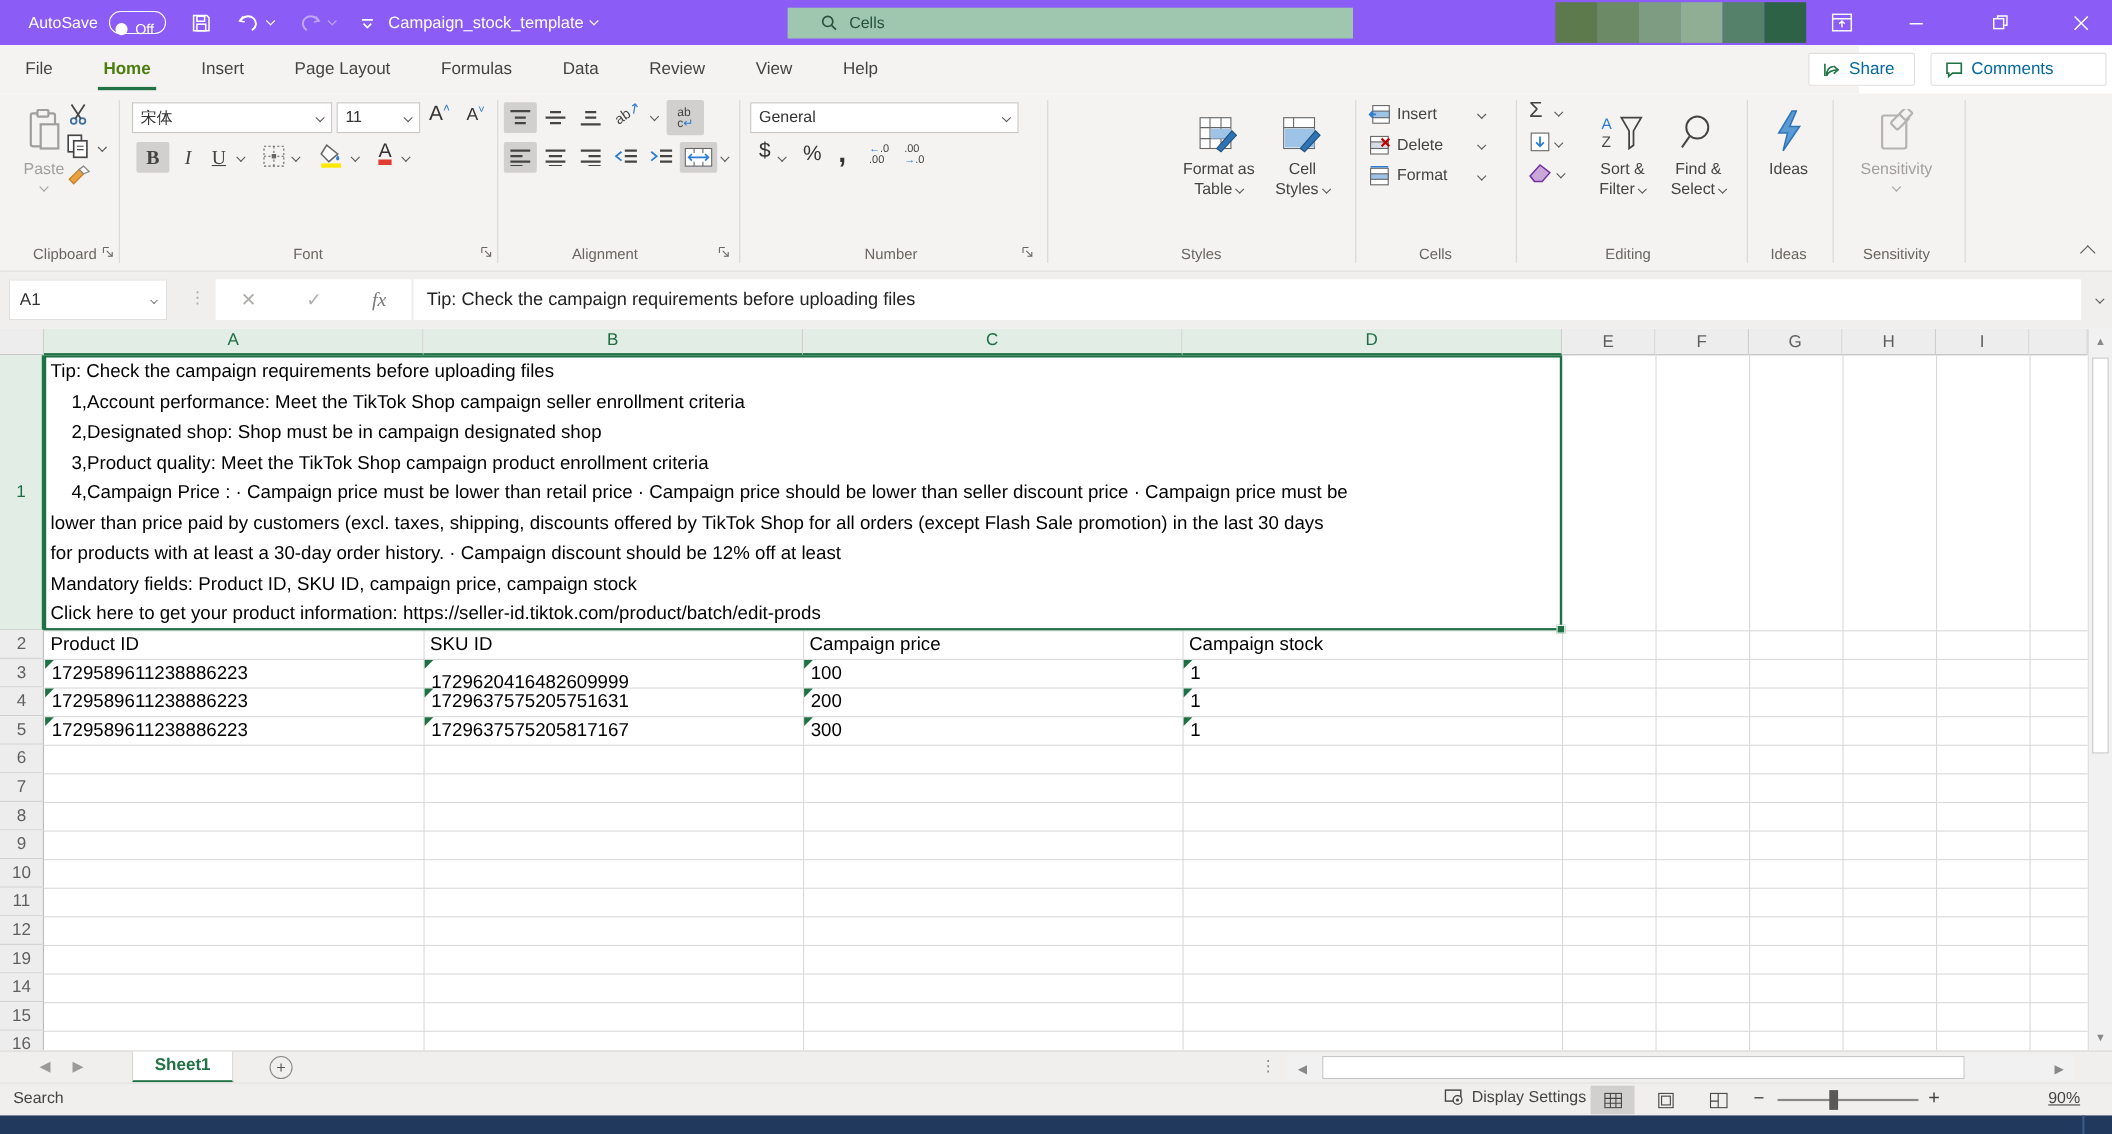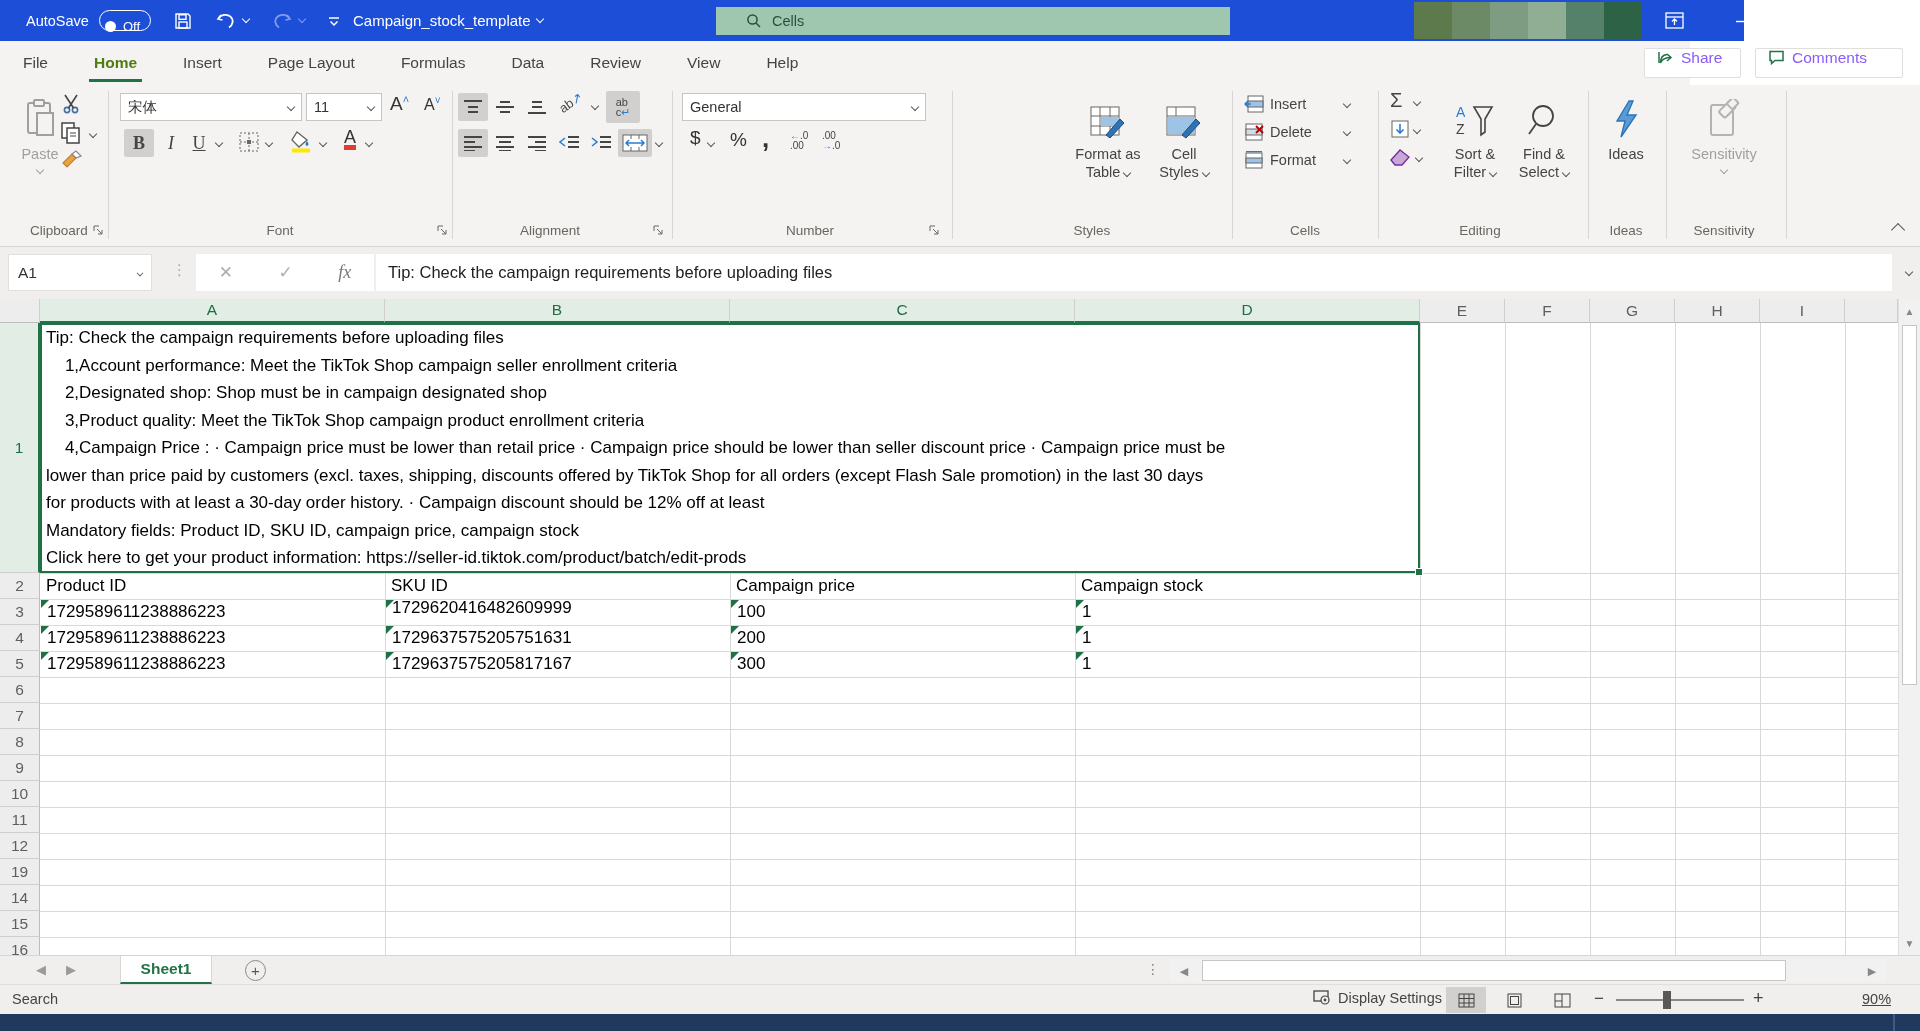--- a/index.html
+++ b/index.html
@@ -1,39 +1,39 @@
 <!DOCTYPE html>
 <html><head>
 <meta charset="utf-8">
 <style>
   * { box-sizing: border-box; margin: 0; padding: 0; }
   html,body { width:1920px; height:1031px; overflow:hidden; }
   body { font-family:"Liberation Sans","DejaVu Sans",sans-serif; background:#fff; position:relative; }
   .abs { position:absolute; }
 
   
-  #titlebar { position:absolute; left:0; top:0; width:1744px; height:41px; background:#1d4ed8; display:flex; align-items:center; color:#fff; }
+  #titlebar { position:absolute; left:0; top:0; width:1920px; height:41px; background:#8b5cf6; display:flex; align-items:center; color:#fff; }
   #autosave { margin-left:26px; font-size:14.5px; }
   #autosave-toggle { margin-left:10px; border:1.5px solid #fff; border-radius:11px; height:21px; padding:11px 10px 0 5px; display:flex; align-items:center; gap:7px; font-size:13px; cursor:default; }
   #autosave-toggle .dot { width:11px; height:11px; background:#fff; border-radius:50%; }
   .qa-icon { margin-left:22px; display:flex; align-items:center; }
   .qa-dim { opacity:.45; }
   .tchv { display:inline-block; width:6px; height:6px; border-right:1.3px solid #fff; border-bottom:1.3px solid #fff; transform:rotate(45deg); margin-left:6px; margin-top:-3px; }
   #doc-title { position:absolute; left:353px; top:0; height:41px; display:flex; align-items:center; font-size:15px; color:#fff; }
   #search-box { position:absolute; left:716px; top:7px; width:514px; height:28px; background:#9FC6AF; display:flex; align-items:center; color:#25503C; font-size:14.5px; }
   #avatar-mosaic { position:absolute; left:1414px; top:2px; height:37px; display:flex; }
   #avatar-mosaic div { width:38px; height:37px; }
   .winbtn { position:absolute; top:0; width:52px; height:41px; display:flex; align-items:center; justify-content:center; }
 
   
   #tabrow { position:absolute; left:0; top:41px; width:1690px; height:44px; background:#F5F3F2; display:flex; align-items:center; }
   .rtab { padding:0 23px; font-size:15.5px; color:#444; height:44px; display:flex; align-items:center; position:relative; }
   .rtab.active { font-weight:bold; color:#4d7c0f; }
   .rtab.active::after { content:""; position:absolute; left:18px; right:18px; bottom:3px; height:3px; background:#217346; }
-  .corner-btn { position:absolute; top:48px; height:30px; border:1px solid #E1DFDD; background:#fff; display:flex; align-items:flex-start; gap:7px; padding:0 12px; color:#8b5cf6; font-size:15.5px; border-radius:2px; }
+  .corner-btn { position:absolute; top:48px; height:30px; border:1px solid #E1DFDD; background:#fff; display:flex; align-items:center; gap:7px; padding:0 12px; color:#0369a1; font-size:15.5px; border-radius:2px; }
 
   
   #ribbon { position:absolute; left:0; top:85px; width:1920px; height:162px; background:#F5F3F2; border-bottom:1px solid #D8D6D4; font-size:14.5px; color:#444; }
   .rsep { position:absolute; top:6px; width:1px; height:148px; background:#D8D6D4; }
   .grouplabel { position:absolute; top:138px; font-size:13.5px; color:#68665F; text-align:center; }
   .launcher { position:absolute; top:138px; width:14px; height:14px; }
   .chv { display:inline-block; width:6px; height:6px; border-right:1.4px solid #5A5856; border-bottom:1.4px solid #5A5856; transform:rotate(45deg); vertical-align:middle; }
   .chv.dim { border-color:#A19F9D; }
   .btn2 { position:absolute; width:30px; height:28px; display:flex; align-items:center; justify-content:center; border-radius:2px; }
   .active-ctl { background:#D2D0CE; }
@@ -182,21 +182,21 @@
   <span class="rtab">Help</span>
 </div>
 <div class="corner-btn" style="left:1644px; width:97px;">
   <svg width="17" height="17" viewBox="0 0 17 17">
       <path d="M10 5 L14 8.5 L10 12" fill="none" stroke="#217346" stroke-width="1.5"></path>
       <path d="M14 8.5 C8 8.5 5 10 3.5 14 C3.5 9 6 5.8 10 5.5" fill="none" stroke="#217346" stroke-width="1.5"></path>
       <path d="M2 3 v11" stroke="#217346" stroke-width="1.5"></path>
     </svg>
   <span>Share</span>
 </div>
-<div class="corner-btn" style="left:1755px; width:148px;">
+<div class="corner-btn" style="left:1755px; width:160px;">
   <svg width="17" height="17" viewBox="0 0 17 17">
       <path d="M2 2.5 h13 v9 h-8 l-3.5 3 v-3 H2 z" fill="none" stroke="#217346" stroke-width="1.5"></path>
     </svg>
   <span>Comments</span>
 </div>
 
 <div id="ribbon">
 
   <div class="bigbtn grayed" style="left:14px; width:52px;">
     <span class="icon">
@@ -589,21 +589,21 @@
       <div class="gline" style="left: 1760px; top: 24px; width: 1px; height: 632px;"></div>
       <div class="gline" style="left: 1845px; top: 24px; width: 1px; height: 632px;"></div>
     </div>
   <div id="cellslayer">
       <div class="gcell" style="left: 46px; top: 274px; width: 337px; height: 26px;">Product ID</div>
       <div class="gcell" style="left: 391px; top: 274px; width: 337px; height: 26px;">SKU ID</div>
       <div class="gcell" style="left: 736px; top: 274px; width: 337px; height: 26px;">Campaign price</div>
       <div class="gcell" style="left: 1081px; top: 274px; width: 337px; height: 26px;">Campaign stock</div>
       <div class="gcell" style="left: 47px; top: 300px; width: 336px; height: 26px;">1729589611238886223</div>
       <div class="tri" style="left: 41px; top: 301px;"></div>
-      <div class="gcell" style="left: 392px; top: 296px; width: 336px; height: 26px;">1729620416482609999</div>
+      <div class="gcell" style="left: 392px; top: 308px; width: 336px; height: 26px;">1729620416482609999</div>
       <div class="tri" style="left: 386px; top: 301px;"></div>
       <div class="gcell" style="left: 737px; top: 300px; width: 336px; height: 26px;">100</div>
       <div class="tri" style="left: 731px; top: 301px;"></div>
       <div class="gcell" style="left: 1082px; top: 300px; width: 336px; height: 26px;">1</div>
       <div class="tri" style="left: 1076px; top: 301px;"></div>
       <div class="gcell" style="left: 47px; top: 326px; width: 336px; height: 26px;">1729589611238886223</div>
       <div class="tri" style="left: 41px; top: 327px;"></div>
       <div class="gcell" style="left: 392px; top: 326px; width: 336px; height: 26px;">1729637575205751631</div>
       <div class="tri" style="left: 386px; top: 327px;"></div>
       <div class="gcell" style="left: 737px; top: 326px; width: 336px; height: 26px;">200</div>

